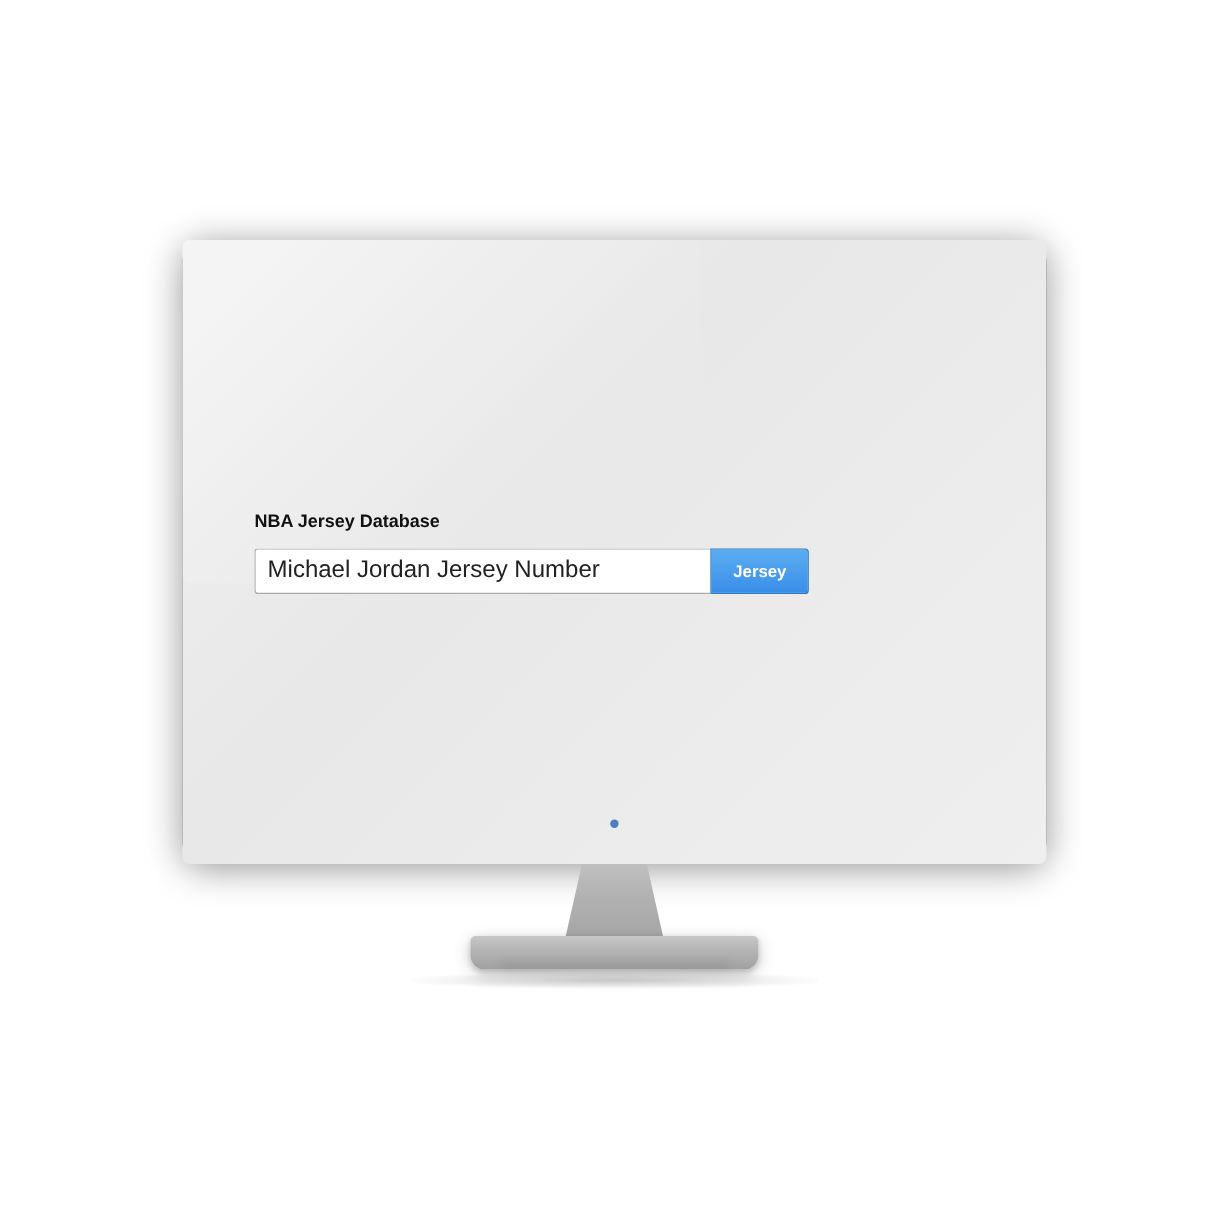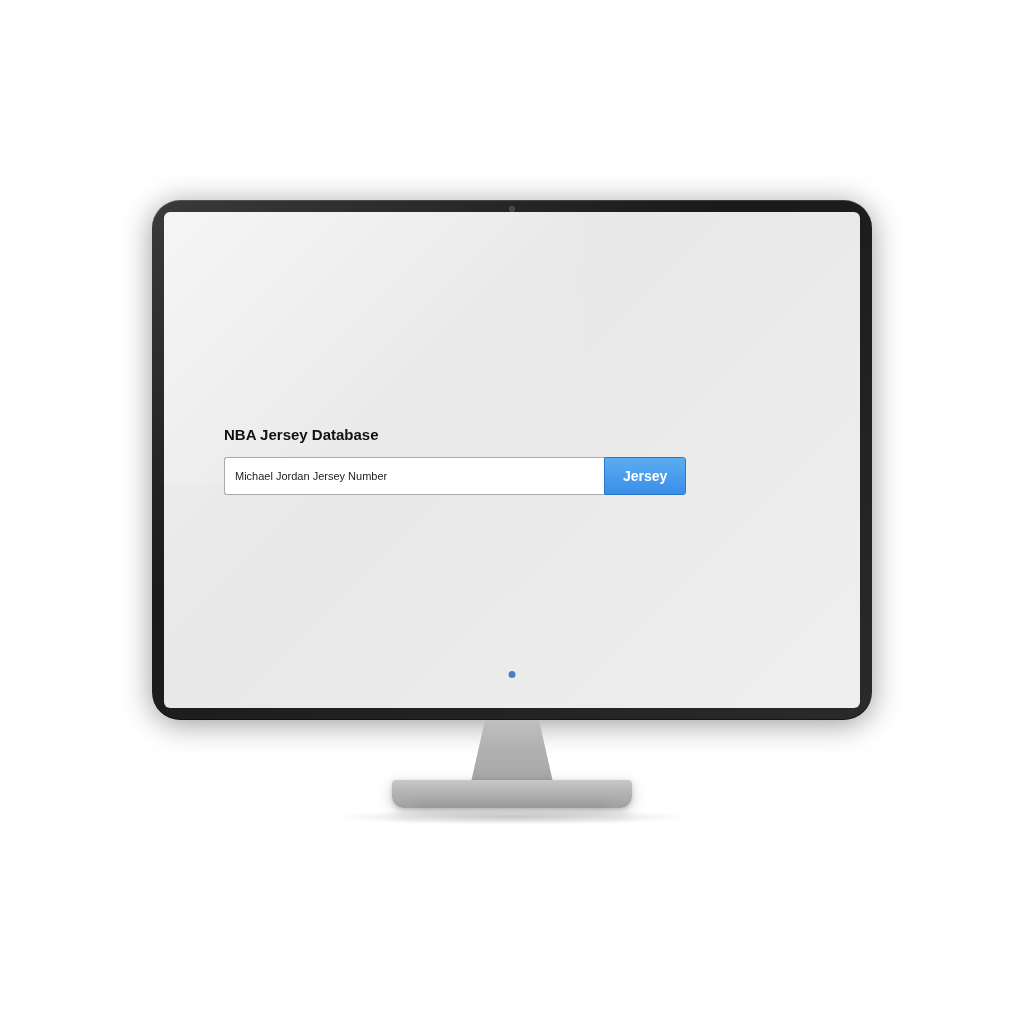--- a/index.html
+++ b/index.html
@@ -19,22 +19,21 @@
       flex-direction: column;
       align-items: center;
       position: relative;
     }
 
     
     .monitor {
       width: 720px;
       height: 520px;
       background: linear-gradient(145deg, #3a3a3a 0%, #1a1a1a 40%, #2a2a2a 100%);
-      border-radius: 28px;
-      padding: 12px;
+      border-radius: 18px;
       box-shadow:
         0 4px 30px rgba(0,0,0,0.4),
         inset 0 1px 0 rgba(255,255,255,0.15),
         inset 0 -1px 0 rgba(0,0,0,0.5);
       position: relative;
     }
 
     
     .webcam {
       position: absolute;
@@ -94,21 +93,21 @@
     .search-row {
       display: flex;
       align-items: center;
       gap: 0;
     }
 
     .search-input {
       width: 380px;
       height: 38px;
       padding: 0 10px;
-      font-size: 11px;
+      font-size: 20px;
       color: #222;
       border: 1.5px solid #aaa;
       border-right: none;
       border-radius: 3px 0 0 3px;
       background: #fff;
       outline: none;
     }
 
     .search-button {
       height: 38px;

